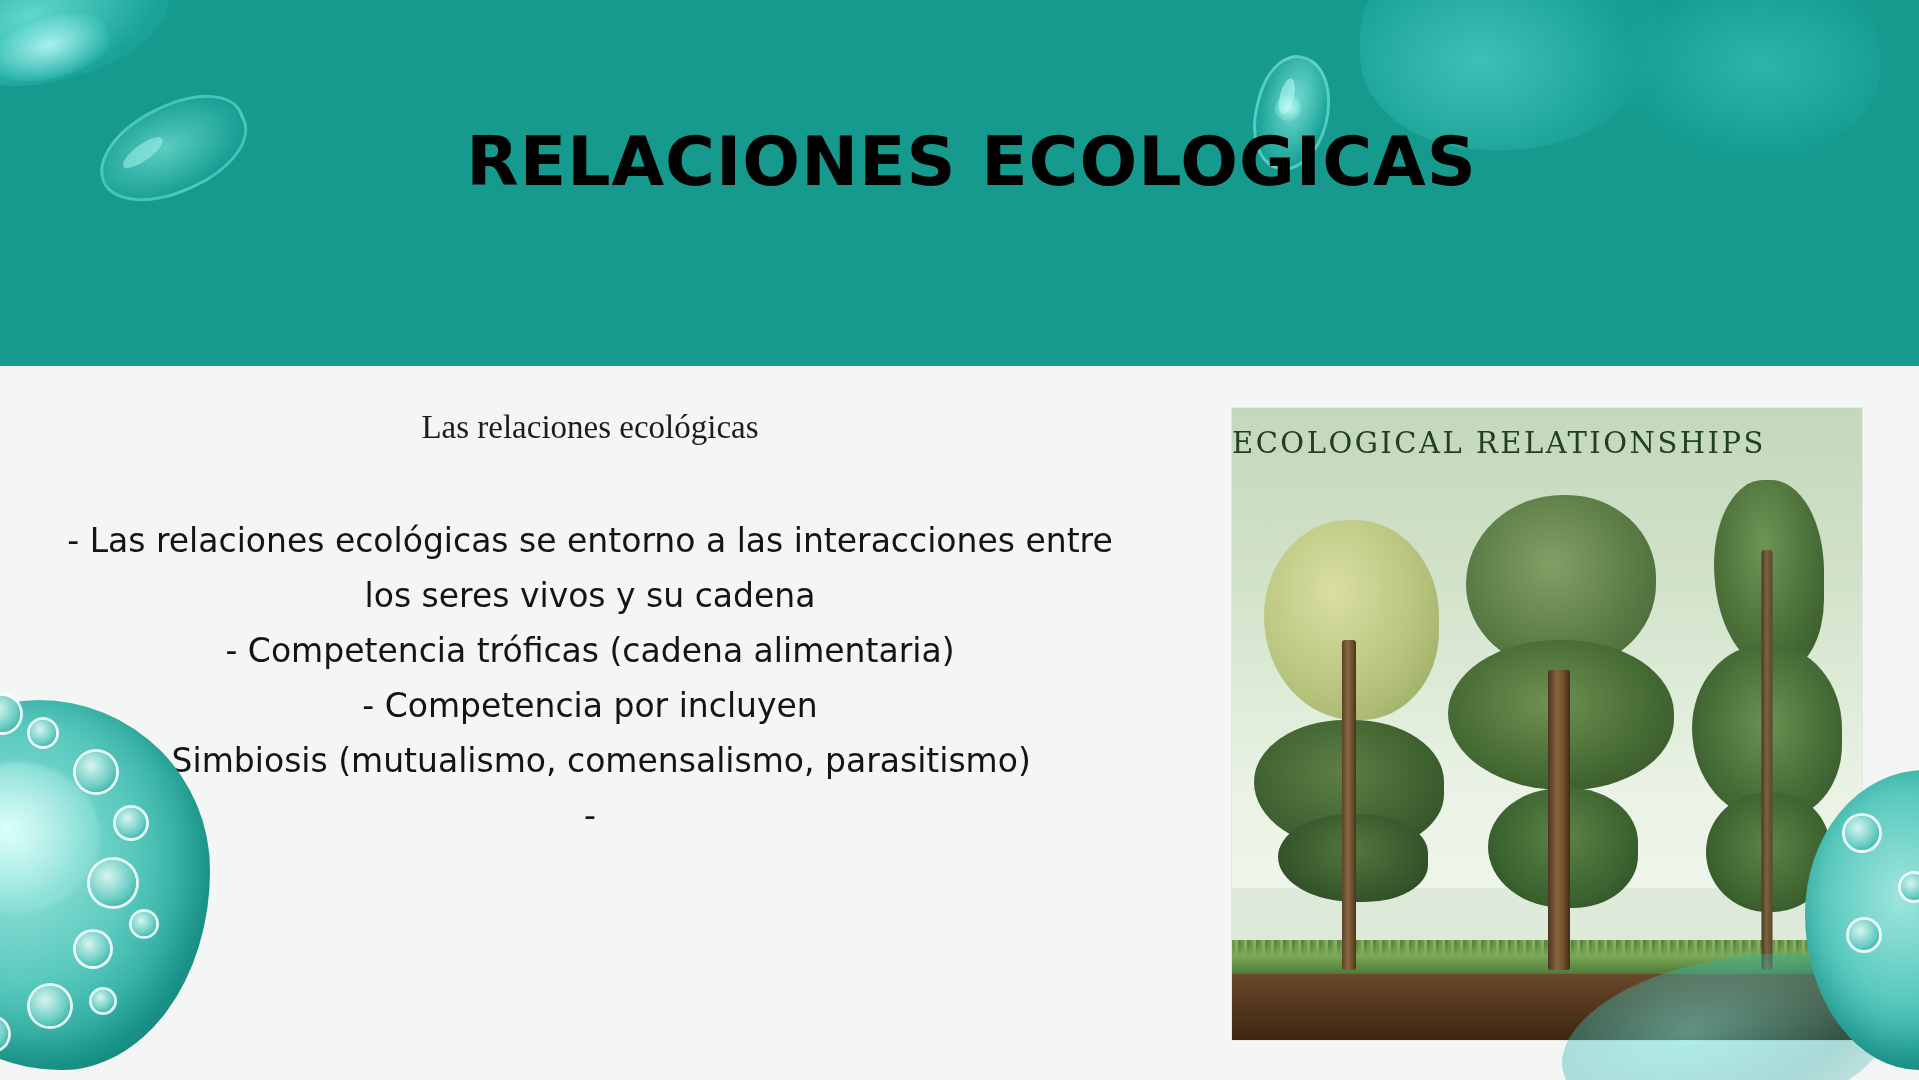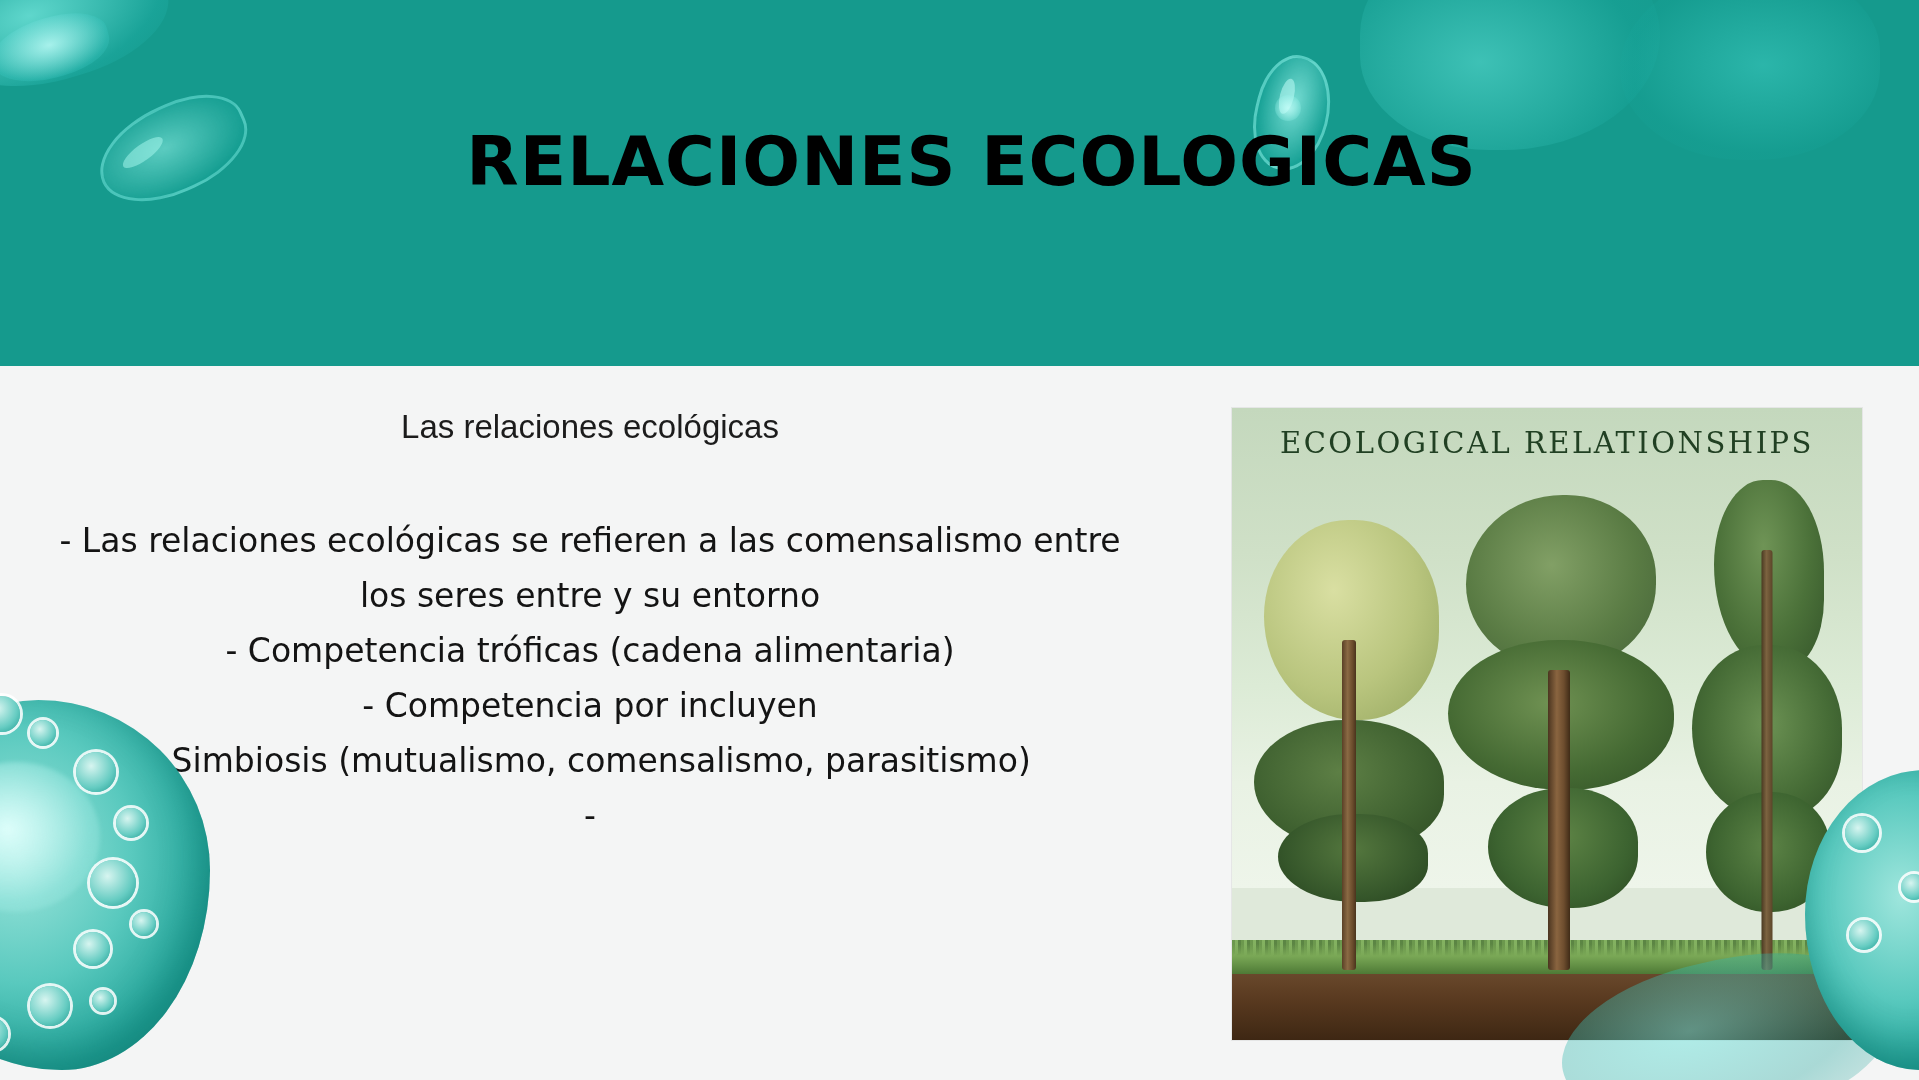--- a/index.html
+++ b/index.html
@@ -125,21 +125,21 @@
     border-radius:50% 50% 45% 55%;
     transform:rotate(-12deg);
     pointer-events:none;
   }
 
   
   .subheading{
     position:absolute;
     left:0;width:1180px;top:408px;
     text-align:center;
-    font-family:Liberation Sans, sans-serif;
+    font-family:Liberation Serif, serif;
     font-size:33px;
     color:#1c1c1c;
     line-height:1.18;
     height:40px;
     overflow:hidden;
   }
   .body-block{
     position:absolute;
     left:0;width:1180px;top:513px;
     text-align:center;
@@ -156,21 +156,20 @@
     background:#dfe9da;
     overflow:hidden;
     box-shadow:0 0 0 1px rgba(0,0,0,.06);
   }
   .fig-sky{
     position:absolute;left:0;top:0;width:100%;height:76%;
     background:linear-gradient(180deg,#c4d8bd 0%, #cfe0c7 30%, #dcebd6 58%, #e9f2e4 78%, #eef5ea 100%);
   }
   .fig-caption{
     position:absolute;left:0;right:0;top:18px;
-    text-align:center;
     font-family:"DejaVu Serif", serif;
     font-size:29px;
     letter-spacing:2.5px;
     color:#214023;
   }
   .ground{
     position:absolute;left:0;bottom:0;width:100%;height:70px;
     background:linear-gradient(180deg,#6b4a2d 0%, #58391f 45%, #3e2713 100%);
   }
   .ground::before{
@@ -263,22 +262,22 @@
     <div class="blob hb2"></div>
     <div class="blob hb4"></div>
     <div class="blob hb7"></div>
 
     <div class="header-title">RELACIONES ECOLOGICAS</div>
   </div>
 
   <div class="subheading">Las relaciones ecológicas</div>
 
   <div class="body-block">
-    <span class="body-line">- Las relaciones ecológicas se refieren a las comensalismo entre</span>
-    <span class="body-line">los seres entre y su entorno</span>
+    <span class="body-line">- Las relaciones ecológicas se entorno a las interacciones entre</span>
+    <span class="body-line">los seres vivos y su cadena</span>
     <span class="body-line">- Competencia tróficas (cadena alimentaria)</span>
     <span class="body-line">- Competencia por incluyen</span>
     <span class="body-line">- Simbiosis (mutualismo, comensalismo, parasitismo)</span>
     <span class="body-line">-</span>
   </div>
 
   <div class="figure">
     <div class="fig-sky"></div>
     <div class="fig-caption">ECOLOGICAL RELATIONSHIPS</div>
 

